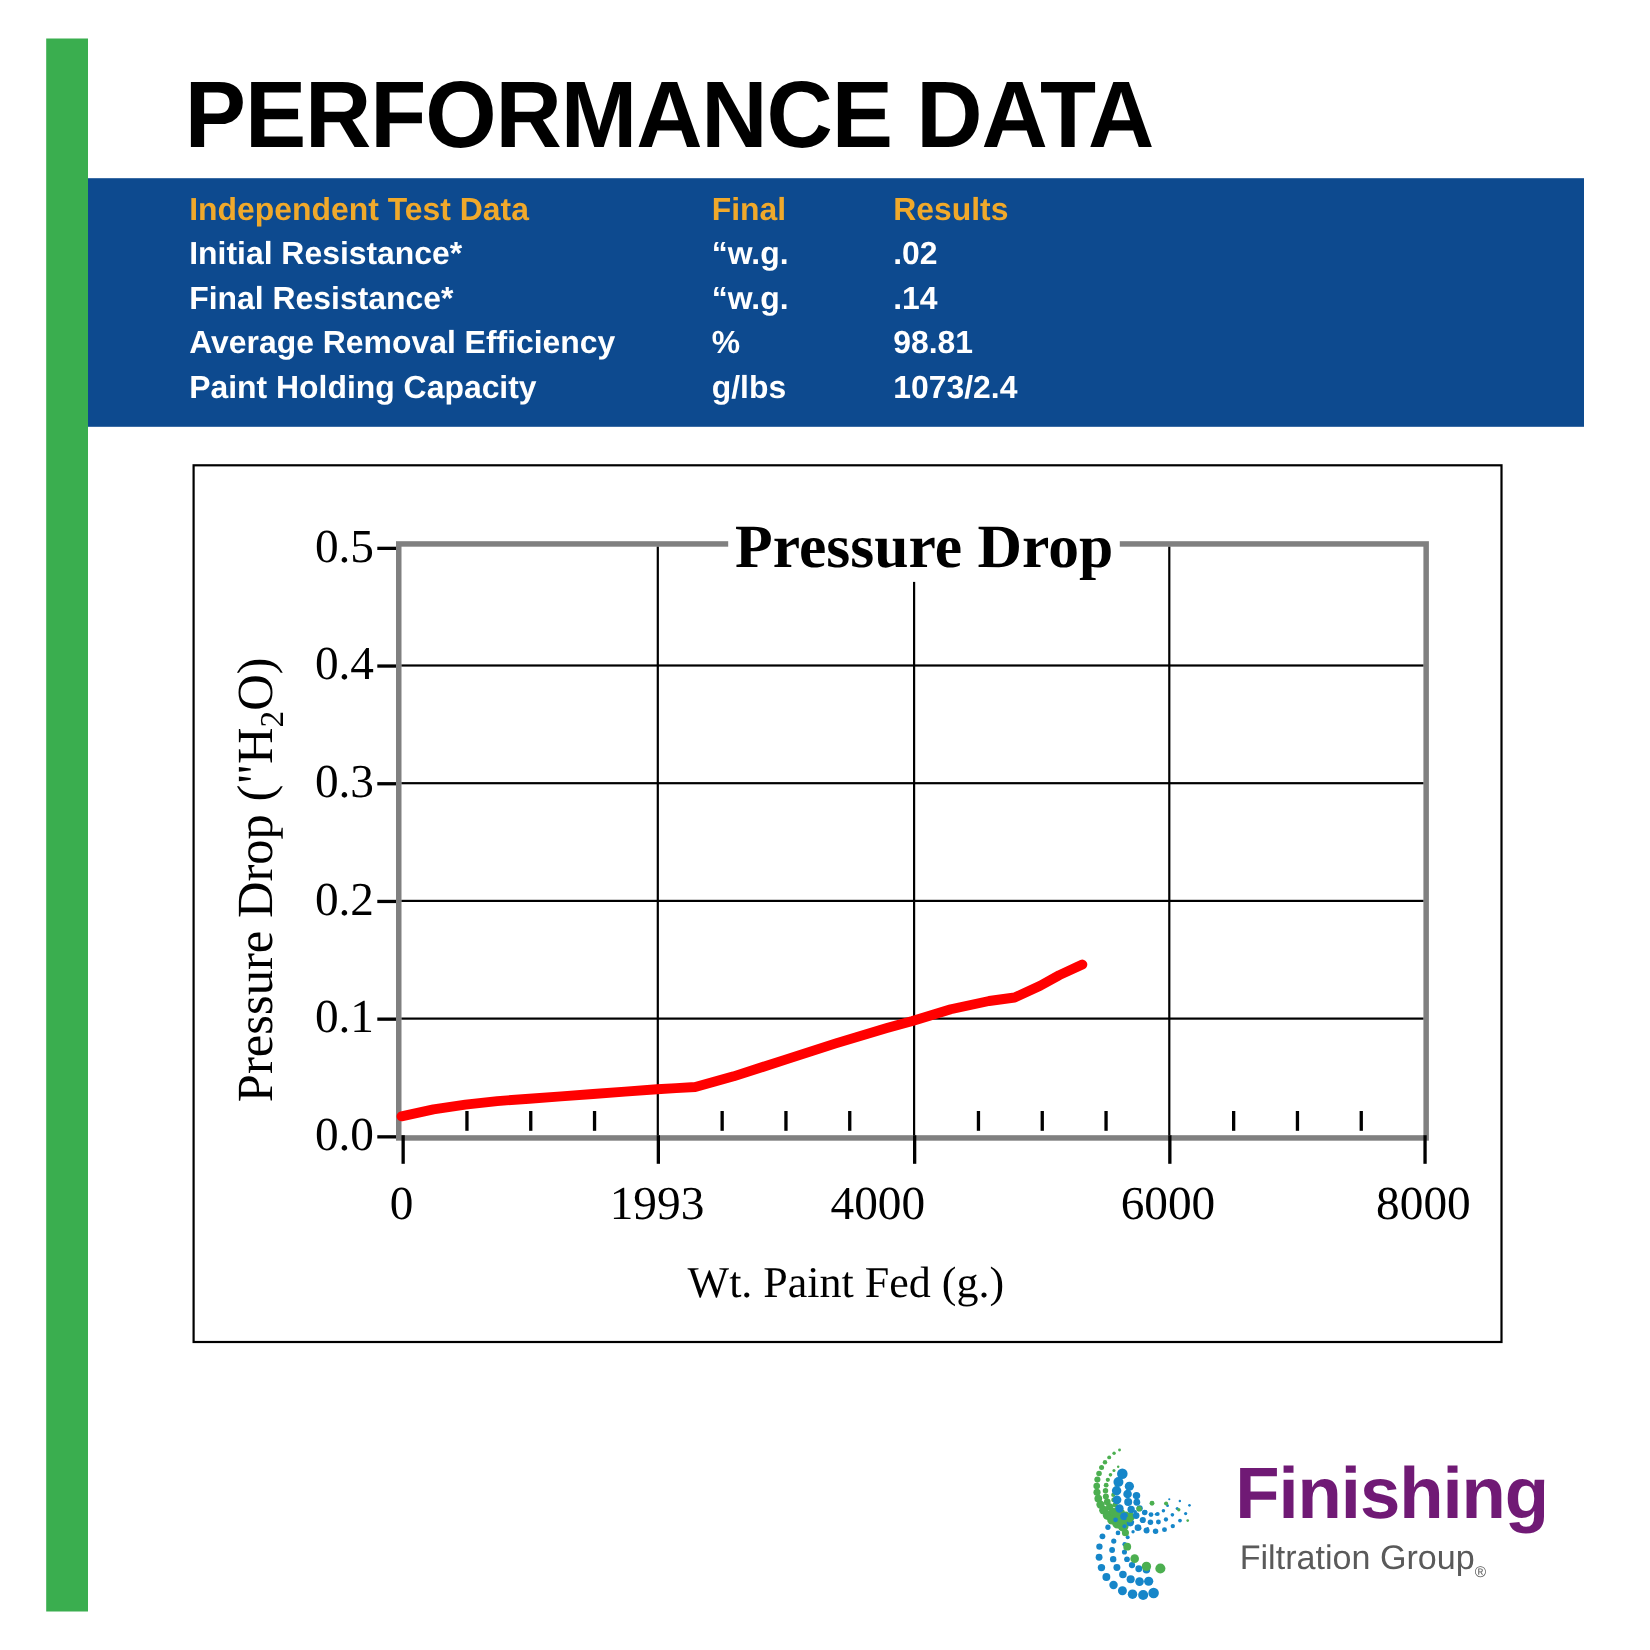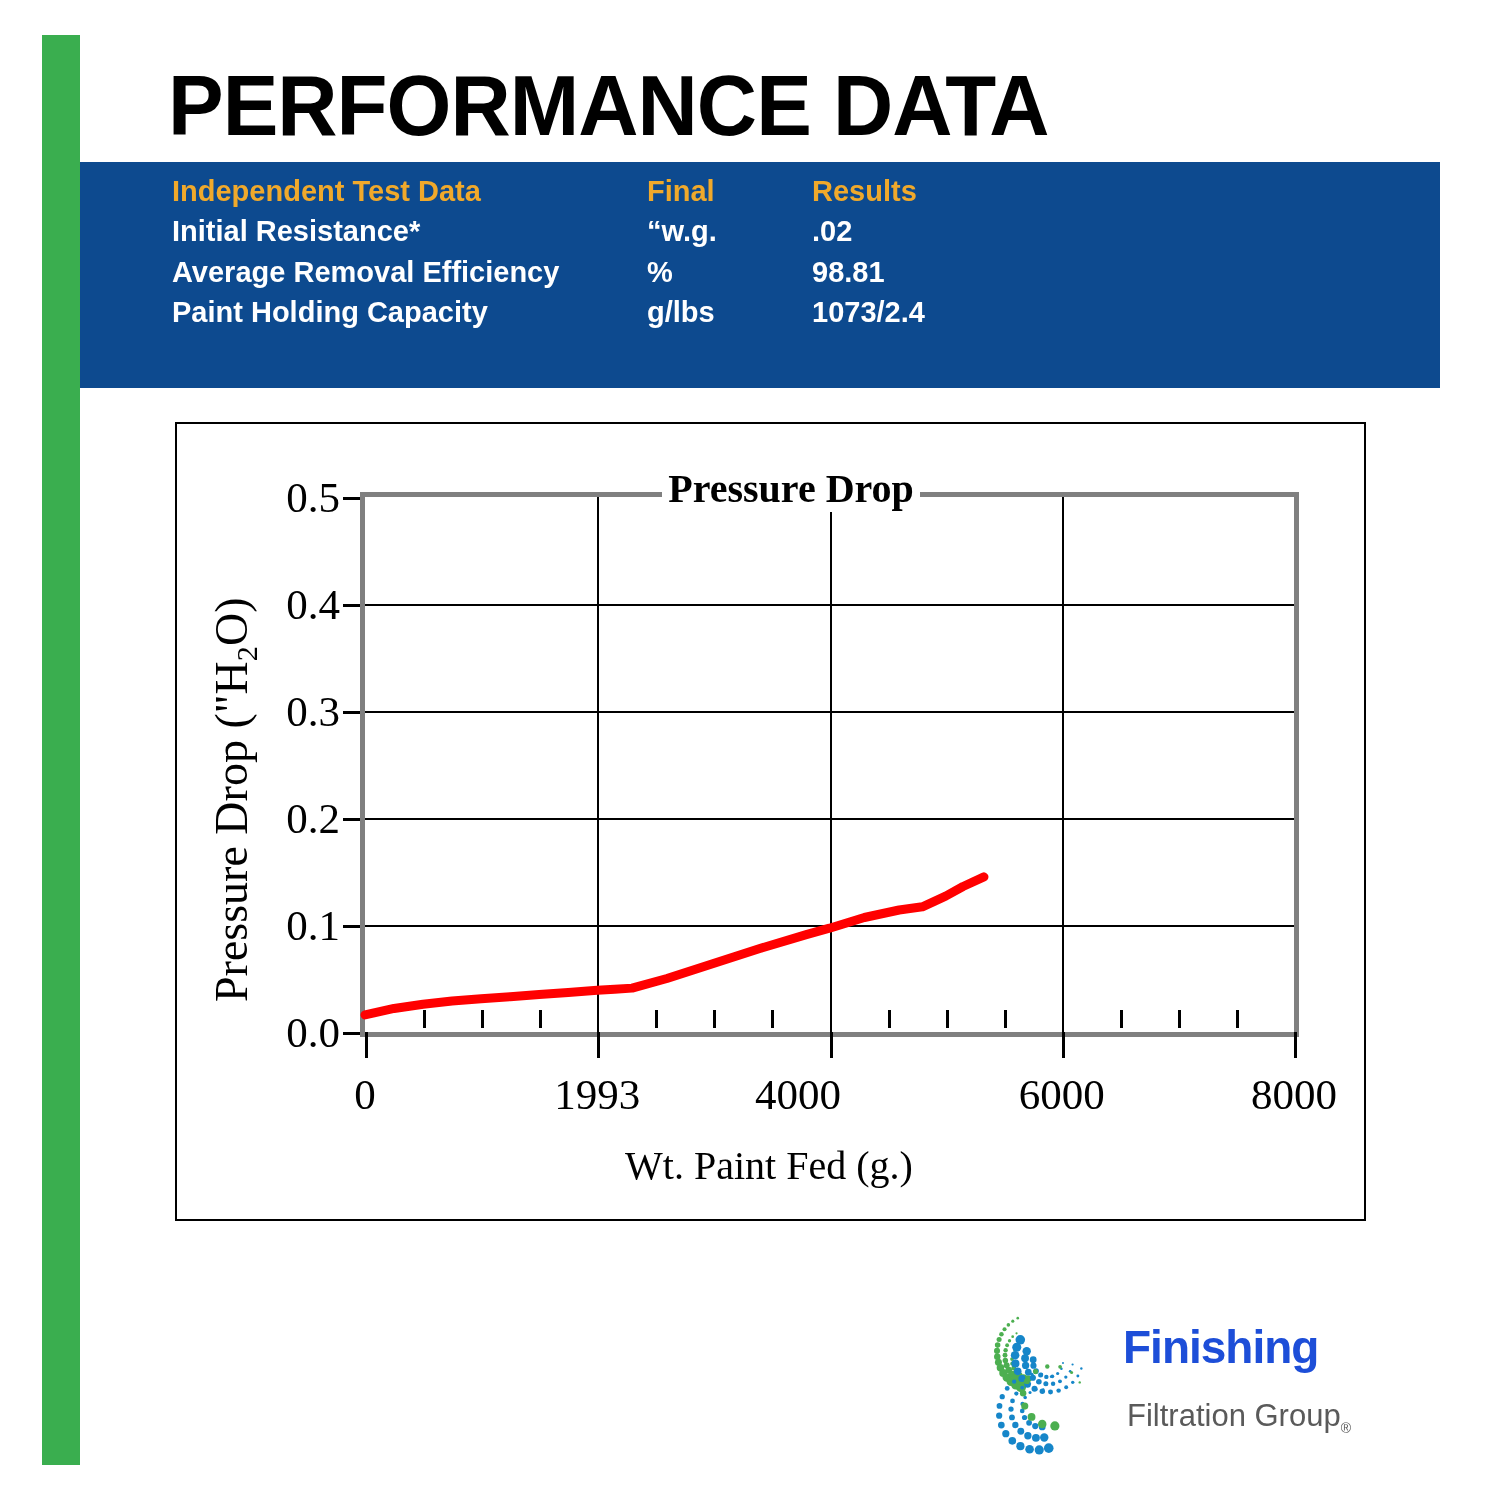--- a/index.html
+++ b/index.html
@@ -105,21 +105,21 @@
     position:absolute;
     font-family:"Liberation Serif", serif;
     font-size:43px;color:#000;
     text-align:center;width:180px;
     transform:translateX(-50%);
   }
 
   .chart-title{
     position:absolute;
     font-family:"Liberation Serif", serif;
-    font-weight:bold;font-size:40px;color:#000;
+    font-weight:bold;font-size:56px;color:#000;
     white-space:nowrap;
     background:#ffffff;
     padding:0 6px;
   }
   .axis-title-x{
     position:absolute;
     font-family:"Liberation Serif", serif;
     font-size:40px;color:#000;
     white-space:nowrap;
   }
@@ -135,21 +135,21 @@
 
   .series-svg{position:absolute;left:0;top:0;overflow:visible;}
 
   
   .logo{
     position:absolute;left:975px;top:1300px;width:440px;height:170px;
   }
   .logo-mark{position:absolute;left:0;top:0;width:135px;height:170px;}
   .logo-word{
     position:absolute;left:148px;top:24px;
-    font-size:46px;font-weight:bold;color:#1d4ed8;
+    font-size:66px;font-weight:bold;color:#701a75;
     letter-spacing:-1px;line-height:1;
   }
   .logo-sub{
     position:absolute;left:152px;top:100px;
     font-size:31px;color:#5a5a5a;line-height:1;white-space:nowrap;
   }
   .logo-sub .reg{font-size:14px;vertical-align:sub;}
 </style>
 </head>
 <body>
@@ -165,20 +165,25 @@
       <tbody>
         <tr class="header">
           <td class="c-name">Independent Test Data</td>
           <td class="c-unit">Final</td>
           <td class="c-res">Results</td>
         </tr>
         <tr>
           <td class="c-name">Initial Resistance*</td>
           <td class="c-unit">“w.g.</td>
           <td class="c-res">.02</td>
+        </tr>
+        <tr>
+          <td class="c-name">Final Resistance*</td>
+          <td class="c-unit">“w.g.</td>
+          <td class="c-res">.14</td>
         </tr>
         <tr>
           <td class="c-name">Average Removal Efficiency</td>
           <td class="c-unit">%</td>
           <td class="c-res">98.81</td>
         </tr>
         <tr>
           <td class="c-name">Paint Holding Capacity</td>
           <td class="c-unit">g/lbs</td>
           <td class="c-res">1073/2.4</td>

